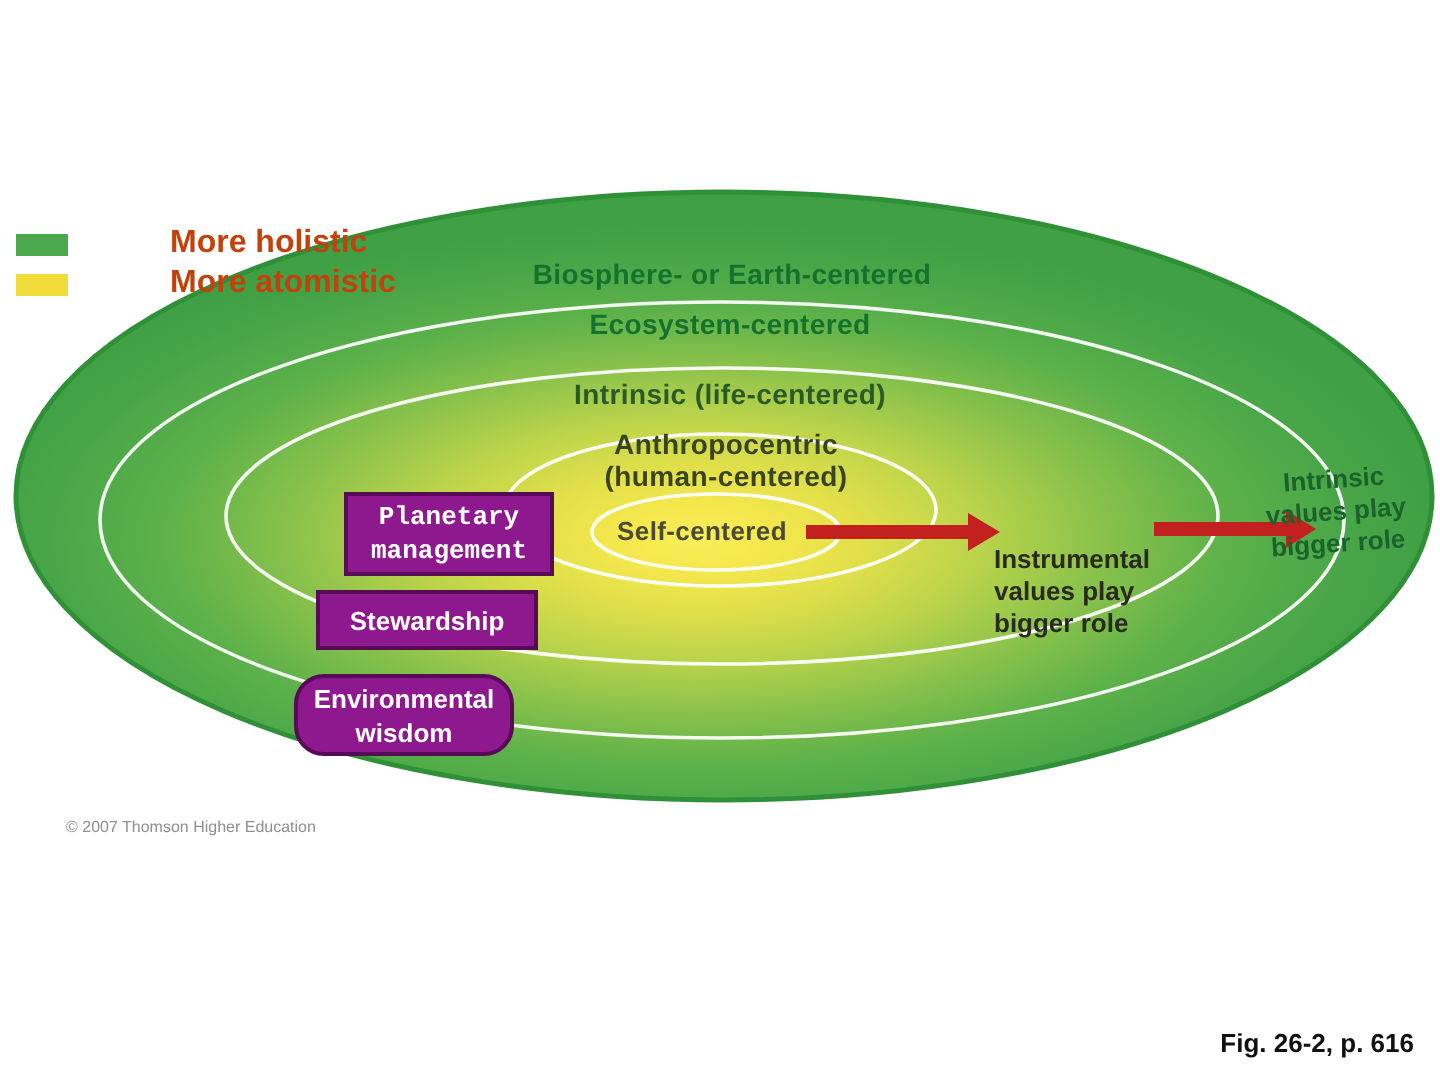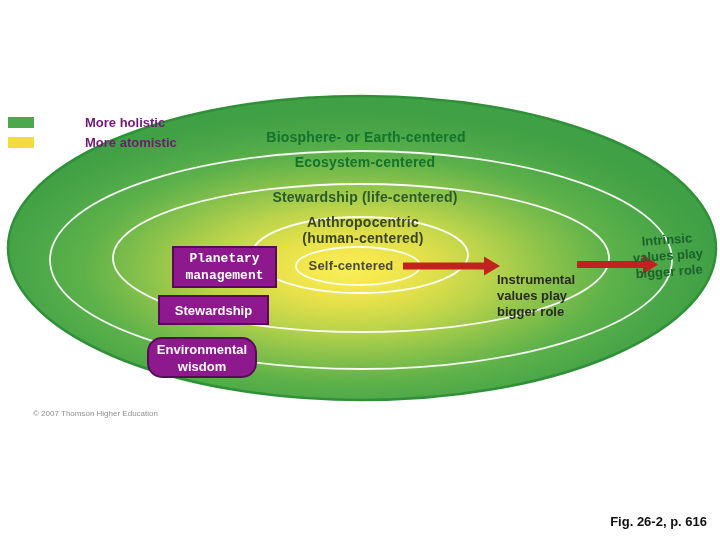--- a/index.html
+++ b/index.html
@@ -13,21 +13,21 @@
   .ring-label-outer{font-size:14px;color:#15722d;}
   .ring-label-mid{font-size:14px;color:#2a5a28;}
   .ring-label-anthro{font-size:14px;color:#3a4420;white-space:normal;width:170px;text-align:center;line-height:16px;}
   .ring-label-self{font-size:13px;color:#4a4a35;}
   .annot{position:absolute;font-weight:bold;font-size:13px;line-height:16px;white-space:normal;}
   .annot-instrumental{left:497px;top:240px;width:100px;color:#29291c;text-align:left;margin-top:32px;}
   .annot-intrinsic{left:668px;top:232px;width:90px;color:#1b622c;text-align:center;transform:translateX(-50%) rotate(-4deg);}
   .legend{position:absolute;left:8px;top:112px;}
   .legend-row{display:flex;align-items:center;height:20px;}
   .legend-swatch{width:26px;height:11px;margin-right:7px;}
-  .legend-label{font-weight:bold;font-size:13px;color:#701a75;padding-left:44px;}
+  .legend-label{font-weight:bold;font-size:16px;color:#c2410c;padding-left:44px;}
   .pbox{
     position:absolute;box-sizing:border-box;border:2px solid #570b57;
     color:#ffffff;font-weight:bold;font-size:13px;line-height:17px;text-align:center;
     display:flex;align-items:center;justify-content:center;
   }
   .pbox-planetary{left:172px;top:246px;width:105px;height:42px;}
   .pbox-stewardship{left:122px;top:295px;width:111px;height:30px;margin-left:36px;}
   .pbox-environmental{left:147px;top:337px;width:110px;height:41px;border-radius:15px;}
   .copyright{position:absolute;left:33px;top:409px;font-size:8px;color:#8f8f8f;font-weight:normal;}
   .figref{position:absolute;right:13px;top:514px;font-size:13px;font-weight:bold;color:#111111;}
@@ -74,21 +74,21 @@
       <span class="legend-label">More holistic</span>
     </div>
     <div class="legend-row">
       <span class="legend-swatch" style="background: rgb(242, 220, 60);"></span>
       <span class="legend-label">More atomistic</span>
     </div>
   </div>
 
   <div class="lbl centered ring-label-outer" style="left:366px;top:129px;">Biosphere- or Earth-centered</div>
   <div class="lbl centered ring-label-outer" style="left:365px;top:154px;">Ecosystem-centered</div>
-  <div class="lbl centered ring-label-mid" style="left:365px;top:189px;">Stewardship (life-centered)</div>
+  <div class="lbl centered ring-label-mid" style="left:365px;top:189px;">Intrinsic (life-centered)</div>
   <div class="lbl centered ring-label-anthro" style="left:363px;top:214px;">Anthropocentric (human-centered)</div>
   <div class="lbl centered ring-label-self" style="left:351px;top:258px;">Self-centered</div>
 
   <div class="annot annot-instrumental">Instrumental values play bigger role</div>
   <div class="annot annot-intrinsic">Intrinsic values play bigger role</div>
 
   <div class="pbox pbox-planetary" style="background: rgb(142, 24, 142); font-family: Liberation Mono, monospace;">Planetary management</div>
   <div class="pbox pbox-stewardship" style="background: rgb(142, 24, 142);">Stewardship</div>
   <div class="pbox pbox-environmental" style="background: rgb(142, 24, 142);">Environmental wisdom</div>
 

